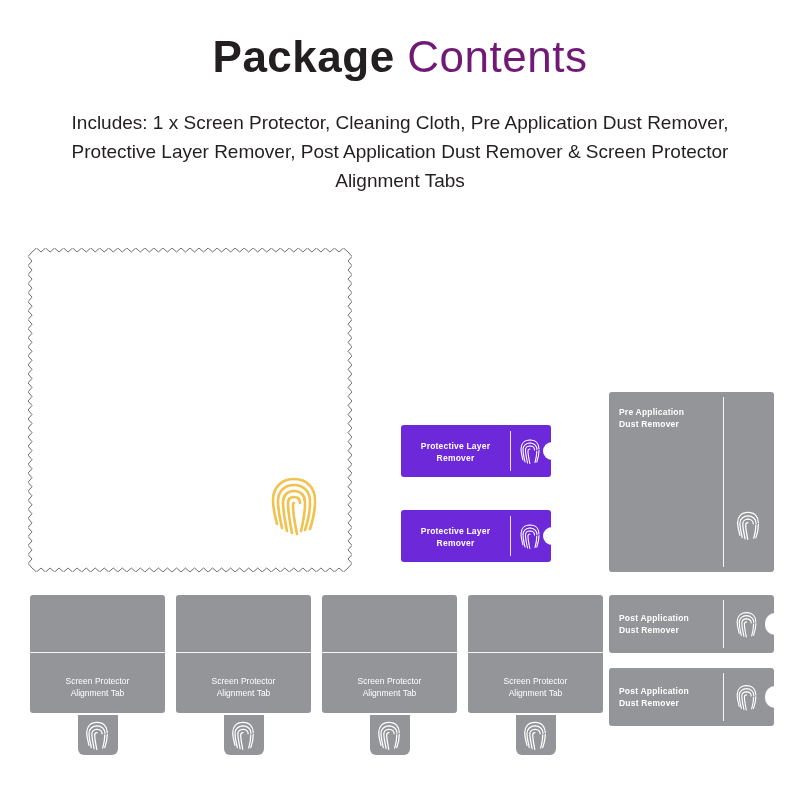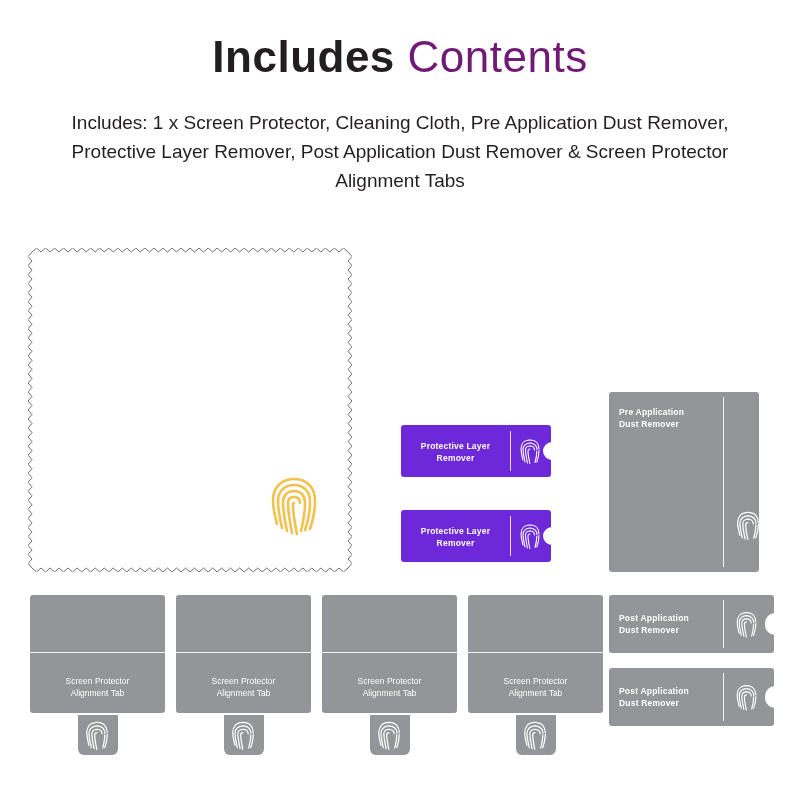--- a/index.html
+++ b/index.html
@@ -166,21 +166,21 @@
     line-height: 12px;
     font-weight: 400;
     color: #ffffff;
     white-space: pre-line;
   }
 </style>
 </head>
 <body>
 
 <div class="title">
-  <span class="strong">Includes</span>
+  <span class="strong">Package</span>
   <span class="light">Contents</span>
 </div>
 
 <div class="subtitle">Includes: 1 x Screen Protector, Cleaning Cloth, Pre Application Dust Remover, Protective Layer Remover, Post Application Dust Remover &amp; Screen Protector Alignment Tabs</div>
 
 <div id="cloth-wrap">
   <svg width="324" height="324" viewBox="0 0 324 324" aria-hidden="true">
     <defs>
       
     </defs>
@@ -244,21 +244,21 @@
         <path d="M20 12.5 C20 9 17 6 13 6"></path>
         <path d="M17.5 13 C17.5 11 16 9 13 9"></path>
         <path d="M22 13.5 C22 18 21 21.5 19.8 25"></path>
         <path d="M19.8 14 C19.8 18.5 19 22 18 25.5"></path>
       </g>
     </svg>
   </div>
   <div class="notch"></div>
 </div>
 
-<div class="dust" style="left:609px; top:392px; width:150px; height:180px;">
+<div class="dust" style="left:609px; top:392px; width:165px; height:180px;">
   <div class="vline" style="left:114px;"></div>
   <div class="part-label" style="left:10px; top:14px; width:100px; text-align:left;">Pre Application
 Dust Remover</div>
   <div class="fp" style="left:124px; top:116px;">
     <svg width="30" height="34" viewBox="0 0 26 28" aria-hidden="true">
       <g fill="none" stroke="#ffffff" stroke-width="1.1" stroke-linecap="round">
         <path d="M13 3 C7 3 4 7 4 12 C4 16 5 19 6 23"></path>
         <path d="M13 6 C9 6 6 9 6 12.5 C6 17 7 20 8 25"></path>
         <path d="M13 9 C10 9 8.5 11 8.5 13 C8.5 17 9.5 21 10.5 26"></path>
         <path d="M13 12 C11.5 12 11 13 11 14 C11 18 12 22 12.8 26.5"></path>

